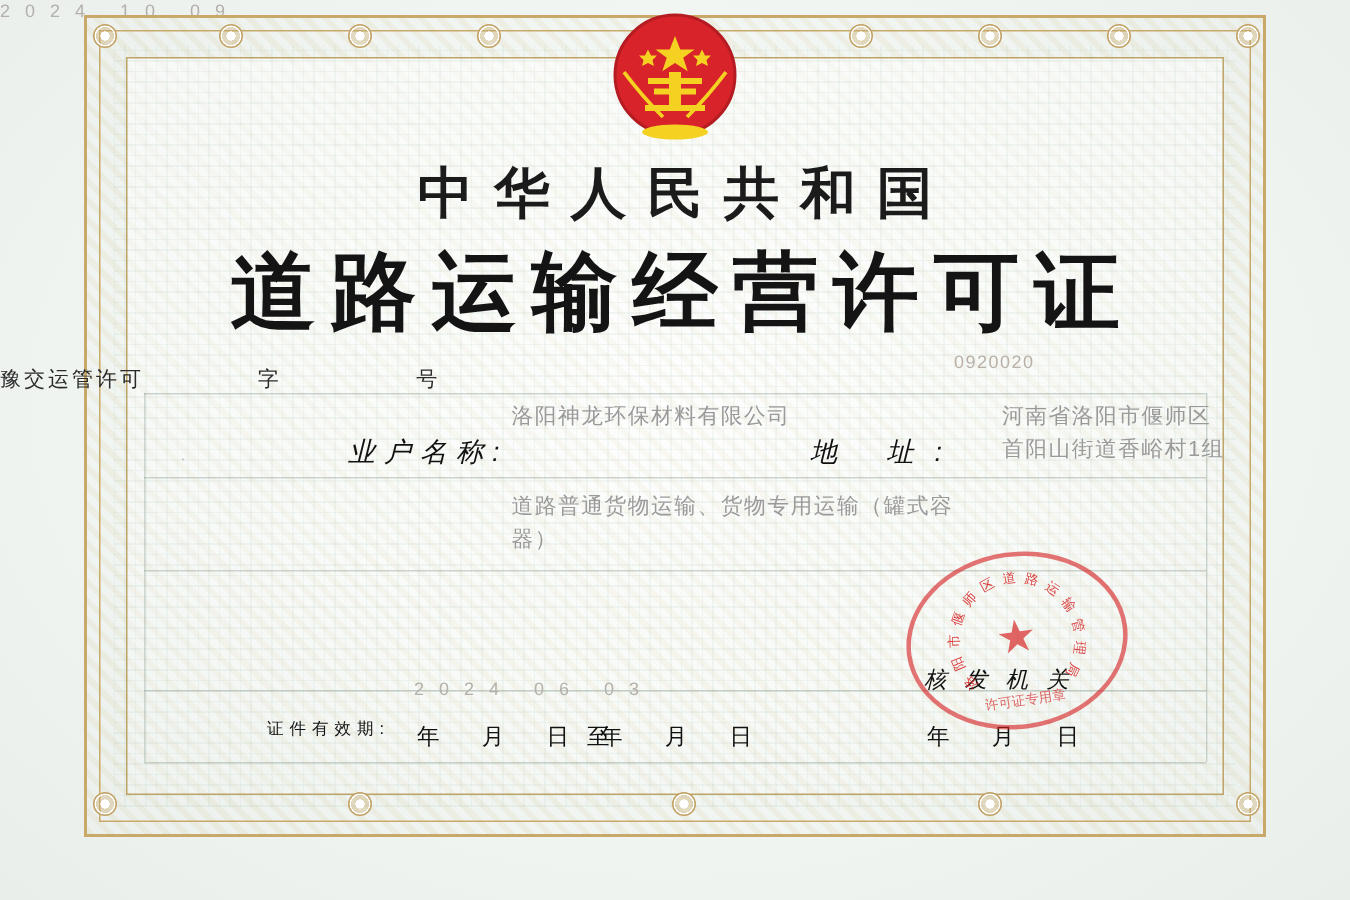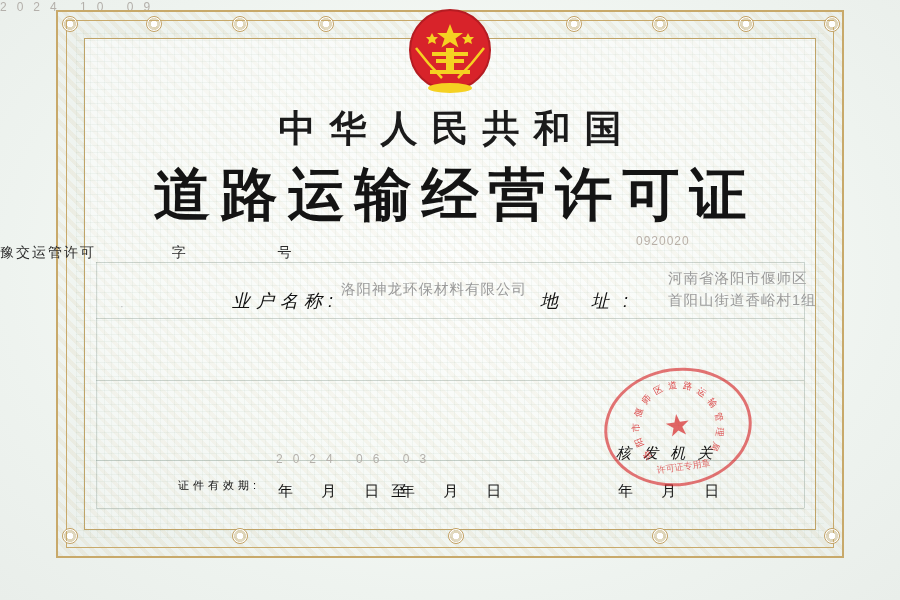--- a/index.html
+++ b/index.html
@@ -80,21 +80,21 @@
   .label{
     position:absolute;font-size:18px;color:#111;letter-spacing:6px;font-weight:500;font-style:italic;
   }
   .value{
     position:absolute;font-size:14.5px;color:#9a9a9a;letter-spacing:1px;
     line-height:22px;
   }
   .lbl-name{left:232px;top:289px;}
   .lbl-addr{left:540px;top:289px;letter-spacing:14px;}
   .lbl-scope{left:224px;top:346px;}
-  .val-name{left:341px;top:278px;width:200px;}
+  .val-name{left:341px;top:267px;width:200px;}
   .val-addr{left:668px;top:267px;width:152px;}
   .val-scope{left:341px;top:327px;width:300px;}
   .lbl-issuer{left:616px;top:444px;font-size:15px;letter-spacing:4px;color:#111;}
   .val-issuer-date{left:618px;top:450px;font-size:12px;color:#b4b0ab;letter-spacing:10px;}
   
   .validity{
     position:absolute;left:178px;top:478px;font-size:11px;color:#111;letter-spacing:4px;
   }
   .v-date{
     position:absolute;top:482px;font-size:15px;color:#111;letter-spacing:12px;
@@ -217,20 +217,21 @@
   <div class="vr" style="left:804px;top:262px;height:246px;"></div>
 
   <div class="watermark">·</div>
 
   <div class="label lbl-name">业户名称:</div>
   <div class="value val-name">洛阳神龙环保材料有限公司</div>
 
   <div class="label lbl-addr">地  址:</div>
   <div class="value val-addr">河南省洛阳市偃师区首阳山街道香峪村1组</div>
 
+  <div class="value val-scope">道路普通货物运输、货物专用运输（罐式容器）</div>
 
   <div class="label lbl-issuer">核 发 机 关</div>
   <div class="val-issuer-date">2024  10  09</div>
 
   <div class="validity">证件有效期:</div>
   <div class="d-faint d1">2024  06  03</div>
   <div class="v-date v1">年  月  日至</div>
   <div class="v-date v2">年  月  日</div>
   <div class="v-date v3">年  月  日</div>
 

